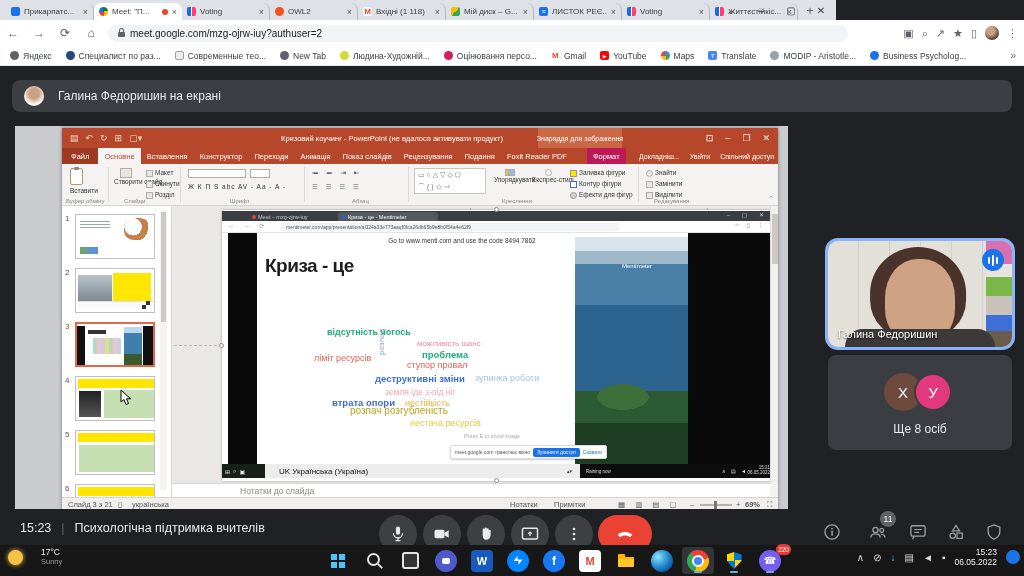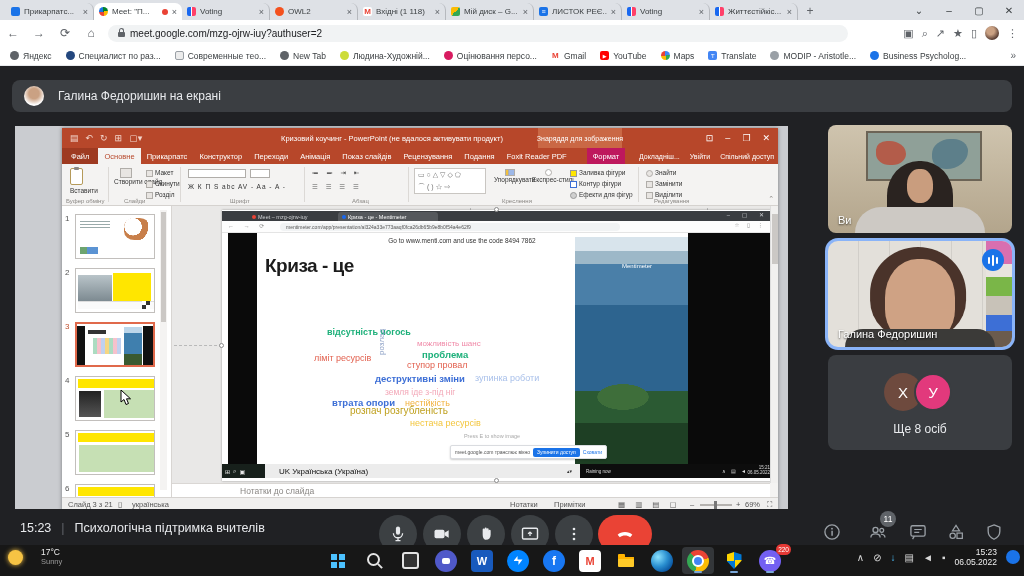--- a/index.html
+++ b/index.html
@@ -1,20 +1,20 @@
 <!DOCTYPE html>
 <html><head>
 <meta charset="utf-8">
 <style>
   html,body{margin:0;padding:0;background:#444;}
   *{box-sizing:border-box;font-family:"Liberation Sans",sans-serif;}
   #root{position:relative;width:1024px;height:576px;overflow:hidden;background:#202124;margin:0 auto;}
 
   
-  #tabstrip{position:absolute;left:0;top:0;width:1024px;height:20px;background:#dee1e6;display:flex;align-items:flex-end;}
+  #tabstrip{position:absolute;left:0;top:0;width:836px;height:20px;background:#dee1e6;display:flex;align-items:flex-end;}
   #tabs-container{display:flex;align-items:flex-end;height:20px;padding-left:6px;}
   .tab{display:flex;align-items:center;gap:4px;width:88px;height:17px;padding:0 5px;border-radius:7px 7px 0 0;color:#3c4043;font-size:8px;position:relative;}
   .tab.active{background:#fff;}
   .tab:not(.active){border-right:1px solid #b6b9be;}
   .tlabel{white-space:nowrap;overflow:hidden;flex:1;}
   .tclose{color:#5f6368;font-size:9px;flex:none;cursor:default;}
   .recdot{width:6px;height:6px;border-radius:50%;background:#ea4335;flex:none;}
   .fav{width:9px;height:9px;border-radius:2px;flex:none;display:inline-flex;align-items:center;justify-content:center;}
   .fav-site-blue{background:#1a73e8;color:#fff;font-size:6px;}
   .fav-meet{background:conic-gradient(#00832d 0 25%,#ffba00 0 50%,#ea4335 0 75%,#1a73e8 0);border-radius:50%;}
@@ -390,21 +390,21 @@
           <span>⊡</span>
           <span>–</span>
           <span>❐</span>
           <span>✕</span>
         </div>
       </div>
 
       <div id="ppt-rtabs">
         <span class="rtab rfile">Файл</span>
           <span class="rtab ractive">Основне</span>
-          <span class="rtab">Прикарпатс</span>
+          <span class="rtab">Вставлення</span>
           <span class="rtab">Конструктор</span>
           <span class="rtab">Переходи</span>
           <span class="rtab">Анімація</span>
           <span class="rtab">Показ слайдів</span>
           <span class="rtab">Рецензування</span>
           <span class="rtab">Подання</span>
           <span class="rtab">Foxit Reader PDF</span>
           <span class="rtab rformat">Формат</span>
           <span id="rtabs-right">
           <span>Докладніш...</span>
@@ -612,37 +612,30 @@
         <span class="sl" style="left:56px;">▯</span>
         <span class="sl" style="left:70px;">українська</span>
         <span class="sl" style="left:448px;">Нотатки</span>
         <span class="sl" style="left:492px;">Примітки</span>
         <span class="sl" style="left:556px;letter-spacing:4px;">▦ ▥ ▤ ▢</span>
         <span class="sl" style="left:628px;">–</span>
         <div id="zoomslider">
             <i></i>
           </div>
         <span class="sl" style="left:674px;">+</span>
-        <span class="sl" style="left:683px;">69%</span>
+        <span class="sl" style="left:683px;font-weight:bold;">69%</span>
         <span class="sl" style="left:705px;">⛶</span>
       </div>
     </div>
   </div>
 
   <svg id="cursor" width="13" height="16" viewBox="0 0 13 16">
     <polygon points="1,0 1,12 4,9.5 6,14.5 8.5,13.5 6.5,8.8 10.5,8.8" fill="#fff" stroke="#000" stroke-width="1"></polygon>
   </svg>
 
-  <div class="tile" id="tile-you">
-    <div class="painting"></div>
-    <div class="hair"></div>
-    <div class="face"></div>
-    <div class="body"></div>
-    <span class="tile-label">Ви</span>
-  </div>
   <div class="tile" id="tile-speaker">
     <div class="panels"></div>
     <div class="shelf"></div>
     <div class="hair2"></div>
     <div class="face2"></div>
     <div class="body2"></div>
     <div id="audio-chip">
       <i style="height:7px;"></i>
         <i style="height:11px;"></i>
         <i style="height:7px;"></i>

